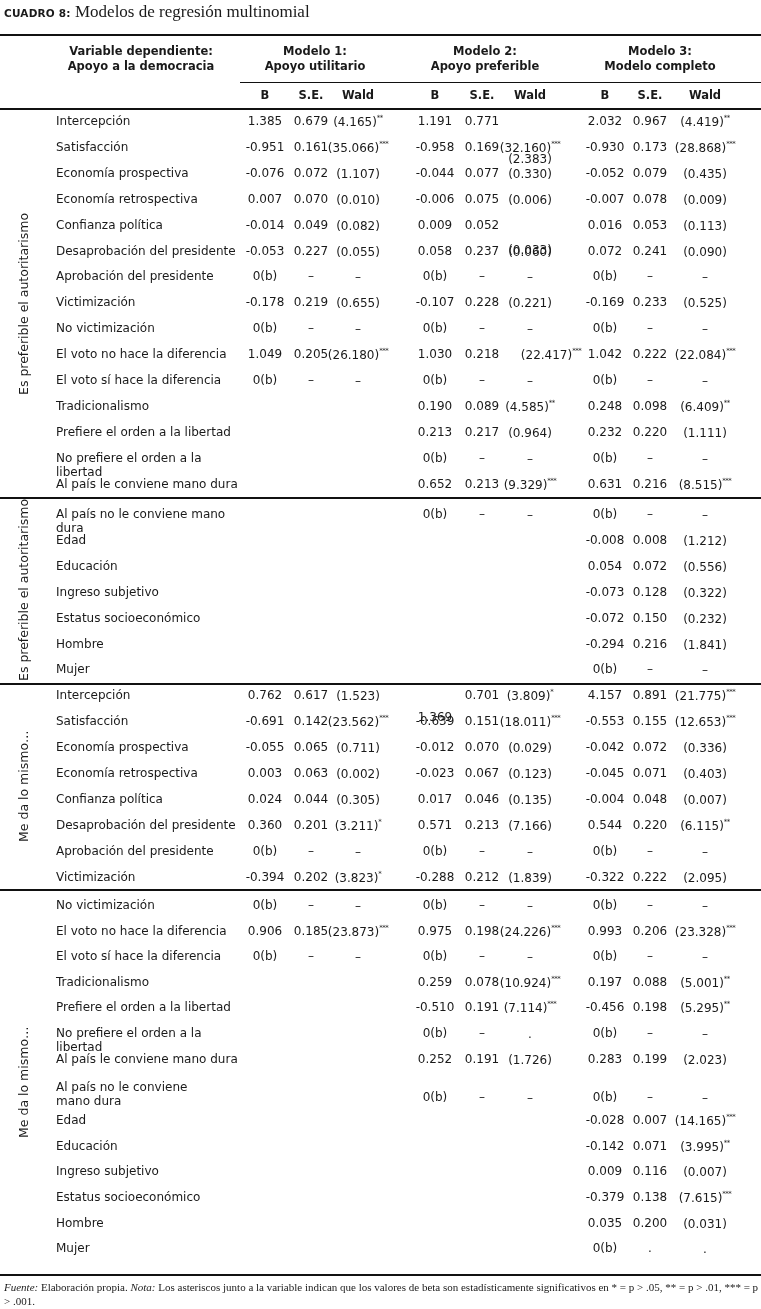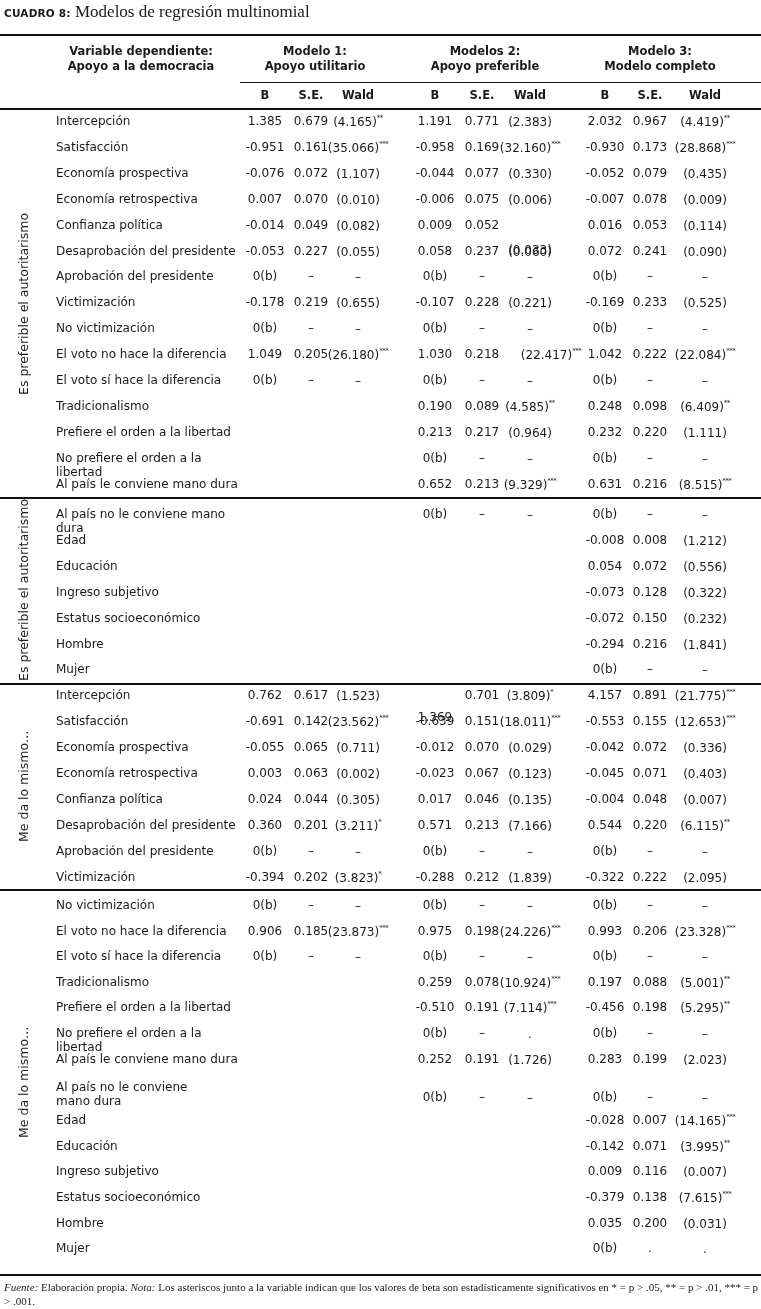--- a/index.html
+++ b/index.html
@@ -33,21 +33,21 @@
 
 <div class="hdr" style="left:56px; top:44px; width:170px;">
   <div>Variable dependiente:</div>
   <div>Apoyo a la democracia</div>
 </div>
 <div class="hdr" style="left:240px; top:44px; width:150px;">
   <div>Modelo 1:</div>
   <div>Apoyo utilitario</div>
 </div>
 <div class="hdr" style="left:410px; top:44px; width:150px;">
-  <div>Modelos 2:</div>
+  <div>Modelo 2:</div>
   <div>Apoyo preferible</div>
 </div>
 <div class="hdr" style="left:580px; top:44px; width:160px;">
   <div>Modelo 3:</div>
   <div>Modelo completo</div>
 </div>
 
 <div class="rule" style="left:240px; top:82px; width:521px; height:1px;"></div>
 
 <div id="subcols">
@@ -66,21 +66,21 @@
 
 <div id="body">
     <div class="section">
       <div class="row" style="top: 114px;">
         <div class="name">Intercepción</div>
         <div class="cell" style="left: 237px;"><span>1.385</span></div>
         <div class="cell" style="left: 283px;"><span>0.679</span></div>
         <div class="cell wald" style="left: 325px;"><span>(4.165)</span><sup>**</sup></div>
         <div class="cell" style="left: 407px;"><span>1.191</span></div>
         <div class="cell" style="left: 454px;"><span>0.771</span></div>
-        <div class="cell wald" style="left: 497px;"><span>(2.383)</span><sup></sup></div>
+        <div class="cell wald" style="left: 497px; margin-top: 37px;"><span>(2.383)</span><sup></sup></div>
         <div class="cell" style="left: 577px;"><span>2.032</span></div>
         <div class="cell" style="left: 622px;"><span>0.967</span></div>
         <div class="cell wald" style="left: 672px;"><span>(4.419)</span><sup>**</sup></div>
       </div>
       <div class="row" style="top: 139.9px;">
         <div class="name">Satisfacción</div>
         <div class="cell" style="left: 237px;"><span>-0.951</span></div>
         <div class="cell" style="left: 283px;"><span>0.161</span></div>
         <div class="cell wald" style="left: 325px;"><span>(35.066)</span><sup>***</sup></div>
         <div class="cell" style="left: 407px;"><span>-0.958</span></div>
@@ -117,21 +117,21 @@
       <div class="row" style="top: 217.6px;">
         <div class="name">Confianza política</div>
         <div class="cell" style="left: 237px;"><span>-0.014</span></div>
         <div class="cell" style="left: 283px;"><span>0.049</span></div>
         <div class="cell wald" style="left: 325px;"><span>(0.082)</span><sup></sup></div>
         <div class="cell" style="left: 407px;"><span>0.009</span></div>
         <div class="cell" style="left: 454px;"><span>0.052</span></div>
         <div class="cell wald" style="left: 497px; margin-top: 24px;"><span>(0.033)</span><sup></sup></div>
         <div class="cell" style="left: 577px;"><span>0.016</span></div>
         <div class="cell" style="left: 622px;"><span>0.053</span></div>
-        <div class="cell wald" style="left: 672px;"><span>(0.114)</span><sup></sup></div>
+        <div class="cell wald" style="left: 672px;"><span>(0.113)</span><sup></sup></div>
       </div>
       <div class="row" style="top: 243.5px;">
         <div class="name">Desaprobación del presidente</div>
         <div class="cell" style="left: 237px;"><span>-0.053</span></div>
         <div class="cell" style="left: 283px;"><span>0.227</span></div>
         <div class="cell wald" style="left: 325px;"><span>(0.055)</span><sup></sup></div>
         <div class="cell" style="left: 407px;"><span>0.058</span></div>
         <div class="cell" style="left: 454px;"><span>0.237</span></div>
         <div class="cell wald" style="left: 497px;"><span>(0.060)</span><sup></sup></div>
         <div class="cell" style="left: 577px;"><span>0.072</span></div>

